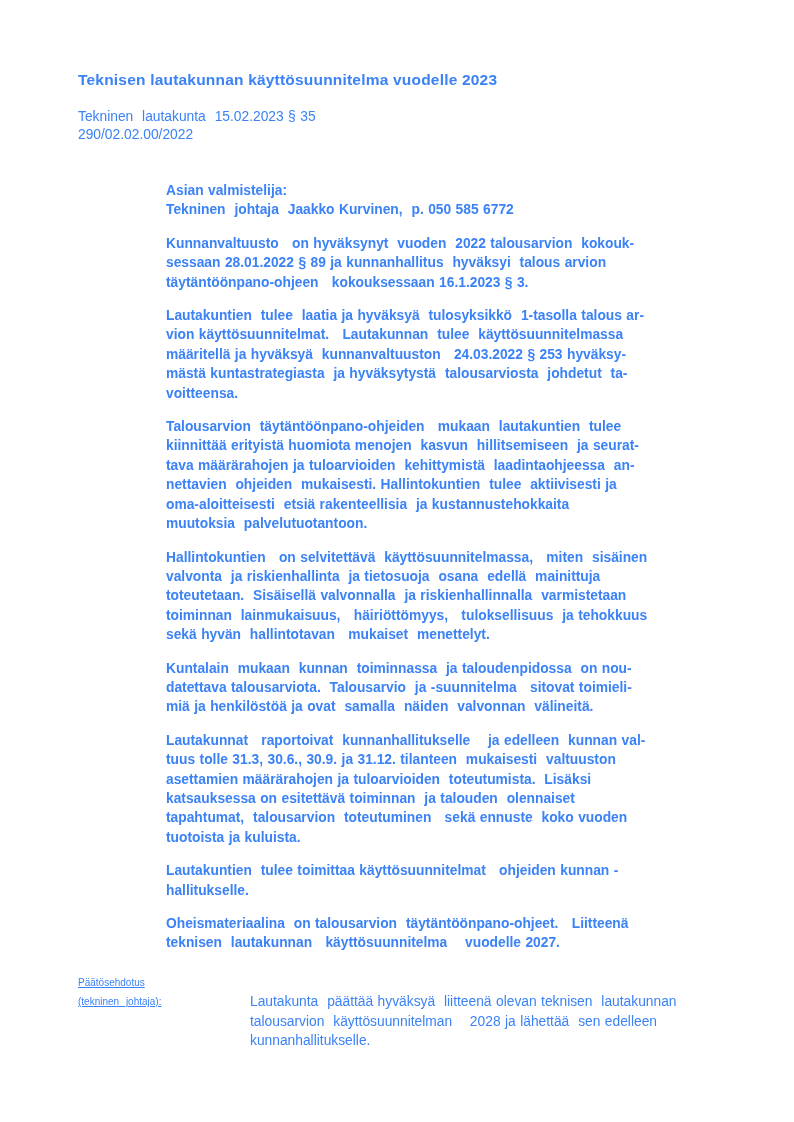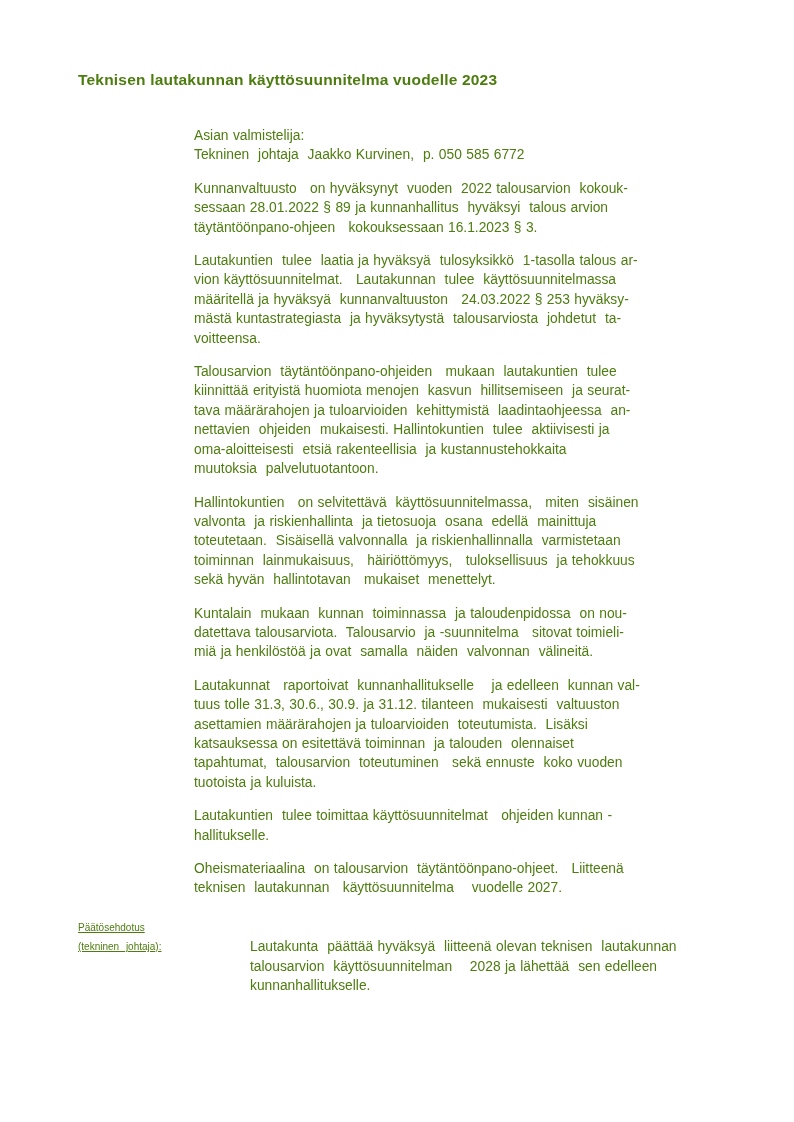--- a/index.html
+++ b/index.html
@@ -7,21 +7,21 @@
     padding: 0;
     background: #ffffff;
   }
   .page {
     position: relative;
     width: 794px;
     height: 1122px;
     background: #ffffff;
     overflow: hidden;
     font-family: "Liberation Sans", "DejaVu Sans", sans-serif;
-    color: #4d7c0f;
+    color: #3b82f6;
     -webkit-font-smoothing: antialiased;
   }
   .doc {
     position: absolute;
     left: 78px;
     top: 70px;
     width: 670px;
   }
   .title {
     font-size: 15.5px;
@@ -31,22 +31,23 @@
     letter-spacing: 0.2px;
     white-space: pre-wrap;
   }
   .meta {
     font-size: 13.8px;
     line-height: 18px;
     white-space: pre-wrap;
     word-spacing: 0.6px;
   }
   .body-col {
-    margin-left: 116px;
+    margin-left: 88px;
     margin-top: 37px;
+    font-weight: bold;
   }
   .para {
     font-size: 13.8px;
     line-height: 19.4px;
     white-space: pre-wrap;
     word-spacing: 0.6px;
     margin: 0 0 14px 0;
   }
   .body-col .para:last-child {
     margin-bottom: 0;
@@ -71,20 +72,22 @@
   }
 </style>
 </head>
 <body>
 
 <div class="page">
   <div class="doc">
 
     <h1 class="title">Teknisen lautakunnan käyttösuunnitelma vuodelle 2023</h1>
 
+    <div class="meta">Tekninen  lautakunta  15.02.2023 § 35
+290/02.02.00/2022</div>
 
     <div class="body-col" id="paragraphs">
         <div class="para">Asian valmistelija:
 Tekninen  johtaja  Jaakko Kurvinen,  p. 050 585 6772</div>
         <div class="para">Kunnanvaltuusto   on hyväksynyt  vuoden  2022 talousarvion  kokouk-
 sessaan 28.01.2022 § 89 ja kunnanhallitus  hyväksyi  talous arvion
 täytäntöönpano-ohjeen   kokouksessaan 16.1.2023 § 3.</div>
         <div class="para">Lautakuntien  tulee  laatia ja hyväksyä  tulosyksikkö  1-tasolla talous ar-
 vion käyttösuunnitelmat.   Lautakunnan  tulee  käyttösuunnitelmassa
 määritellä ja hyväksyä  kunnanvaltuuston   24.03.2022 § 253 hyväksy-

